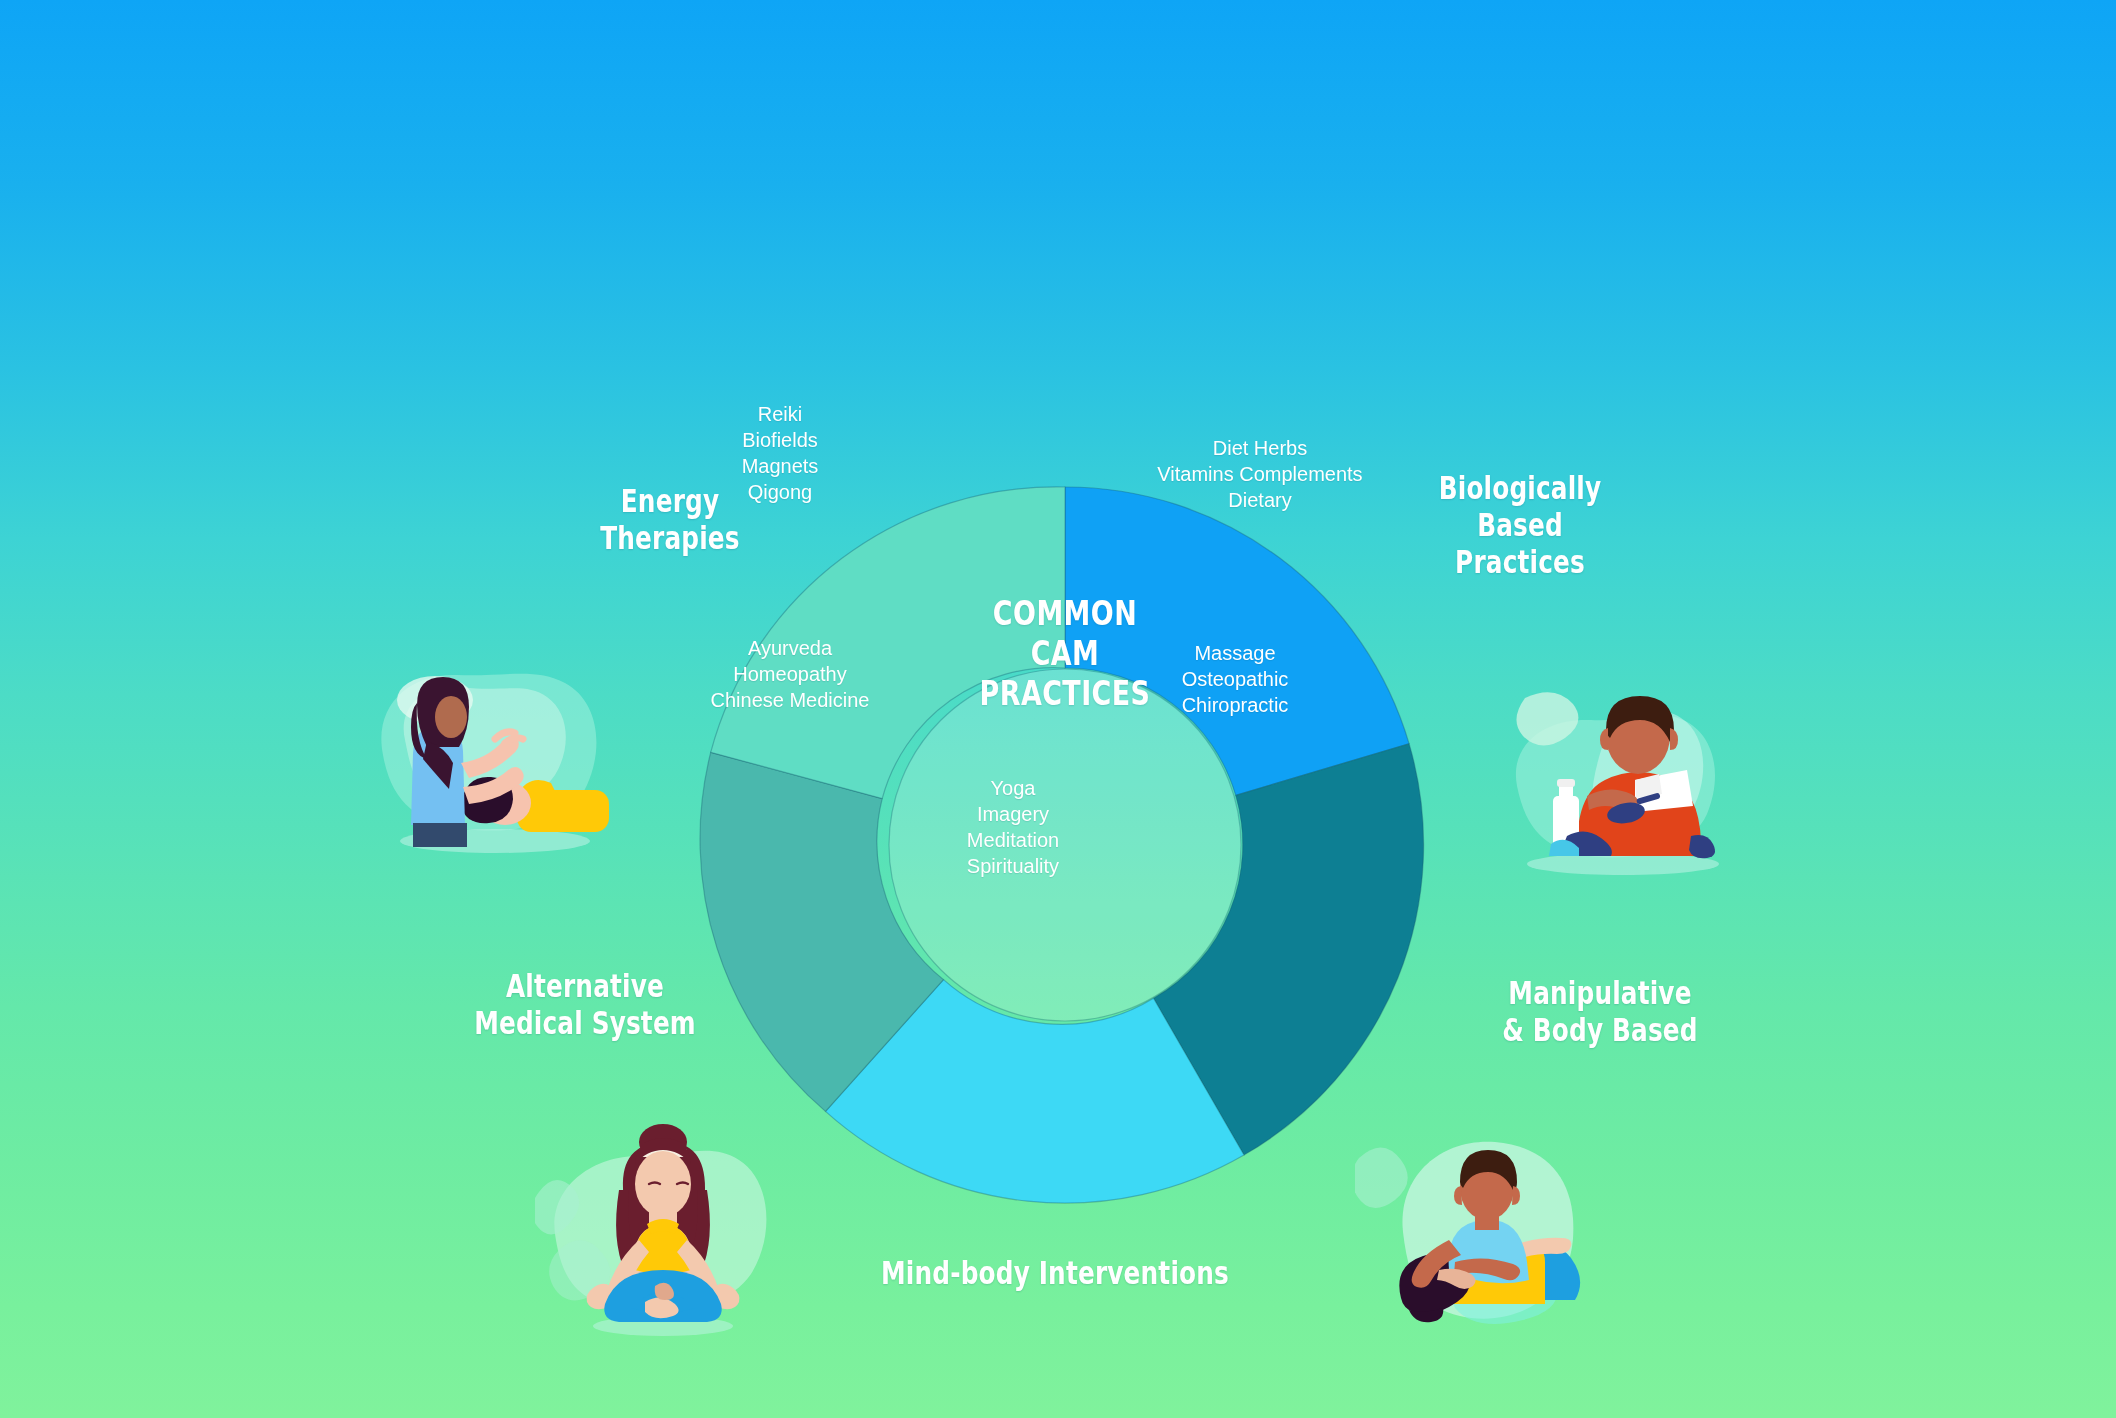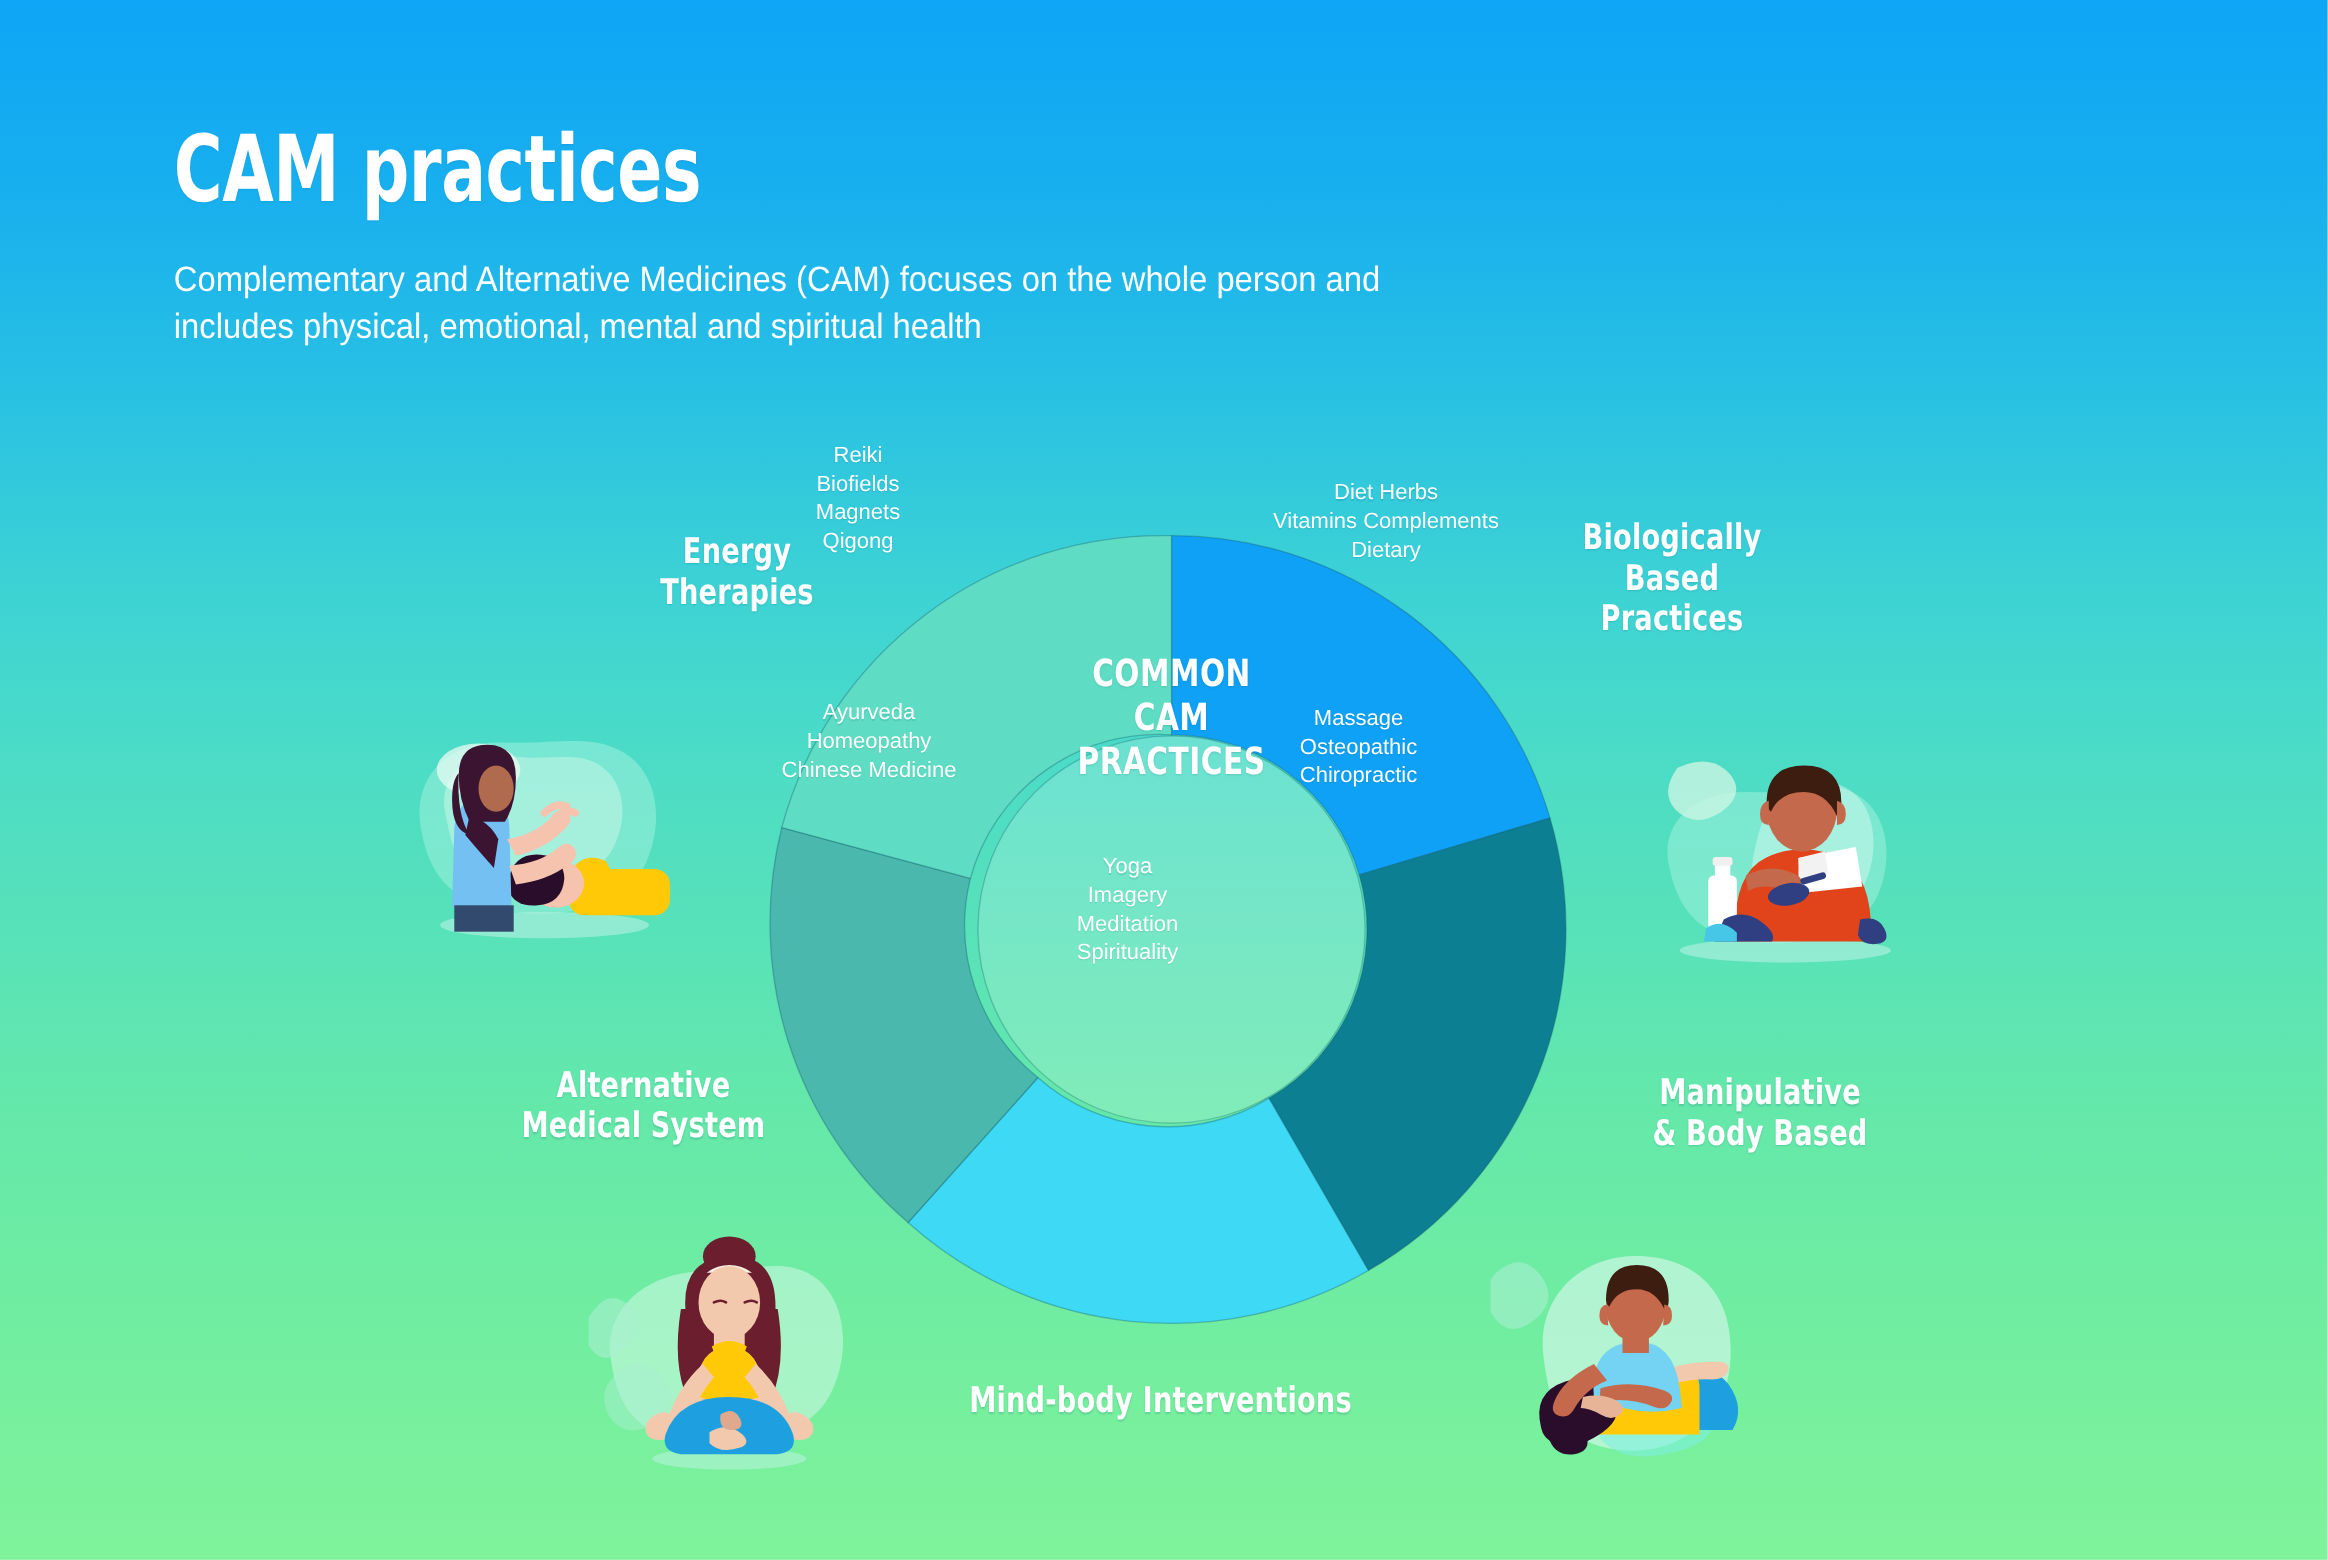--- a/index.html
+++ b/index.html
@@ -62,21 +62,21 @@
     color:#ffffff;
     font-size:20px;
     line-height:1.30;
     text-align:center;
     text-shadow:0 1px 1px rgba(0,70,90,.14);
     white-space:nowrap;
     pointer-events:none;
   }
   #lbl-bio{left:395px;top:-50px;width:320px;}
   #lbl-manip{left:400px;top:155px;width:260px;}
-  #lbl-mind{left:180px;top:290px;width:280px;text-align:center;}
+  #lbl-mind{left:168px;top:290px;width:280px;text-align:center;}
   #lbl-alt{left:-80px;top:150px;width:330px;}
   #lbl-energy{left:-75px;top:-84px;width:300px;}
 
   #hub-text{
     position:absolute;left:210px;top:108px;width:300px;
     text-align:center;
     font-family:"Liberation Sans Narrow","DejaVu Sans Condensed","Liberation Sans",sans-serif;
     font-weight:bold;
     font-size:34px;line-height:1.18;
     letter-spacing:0.5px;
@@ -113,24 +113,20 @@
   #illus-energy{left:365px;top:645px;}
   #illus-bio{left:1495px;top:668px;}
   #illus-yoga{left:535px;top:1118px;}
   #illus-massage{left:1355px;top:1120px;}
 </style>
 </head>
 <body>
 
 <div class="slide">
 
-  <div id="header">
-    <div id="title">CAM practices</div>
-    <div id="subtitle">Complementary and Alternative Medicines (CAM) focuses on the whole person and includes physical, emotional, mental and spiritual health</div>
-  </div>
 
   <div id="chart-wrap">
 
     <svg id="donut-svg" viewBox="0 0 720 720">
       <defs>
         <linearGradient id="hubgrad" x1="0" y1="0" x2="0" y2="1">
           <stop offset="0%" stop-color="#5ddcc8"></stop>
           <stop offset="100%" stop-color="#74ecb2"></stop>
         </linearGradient>
       </defs>

